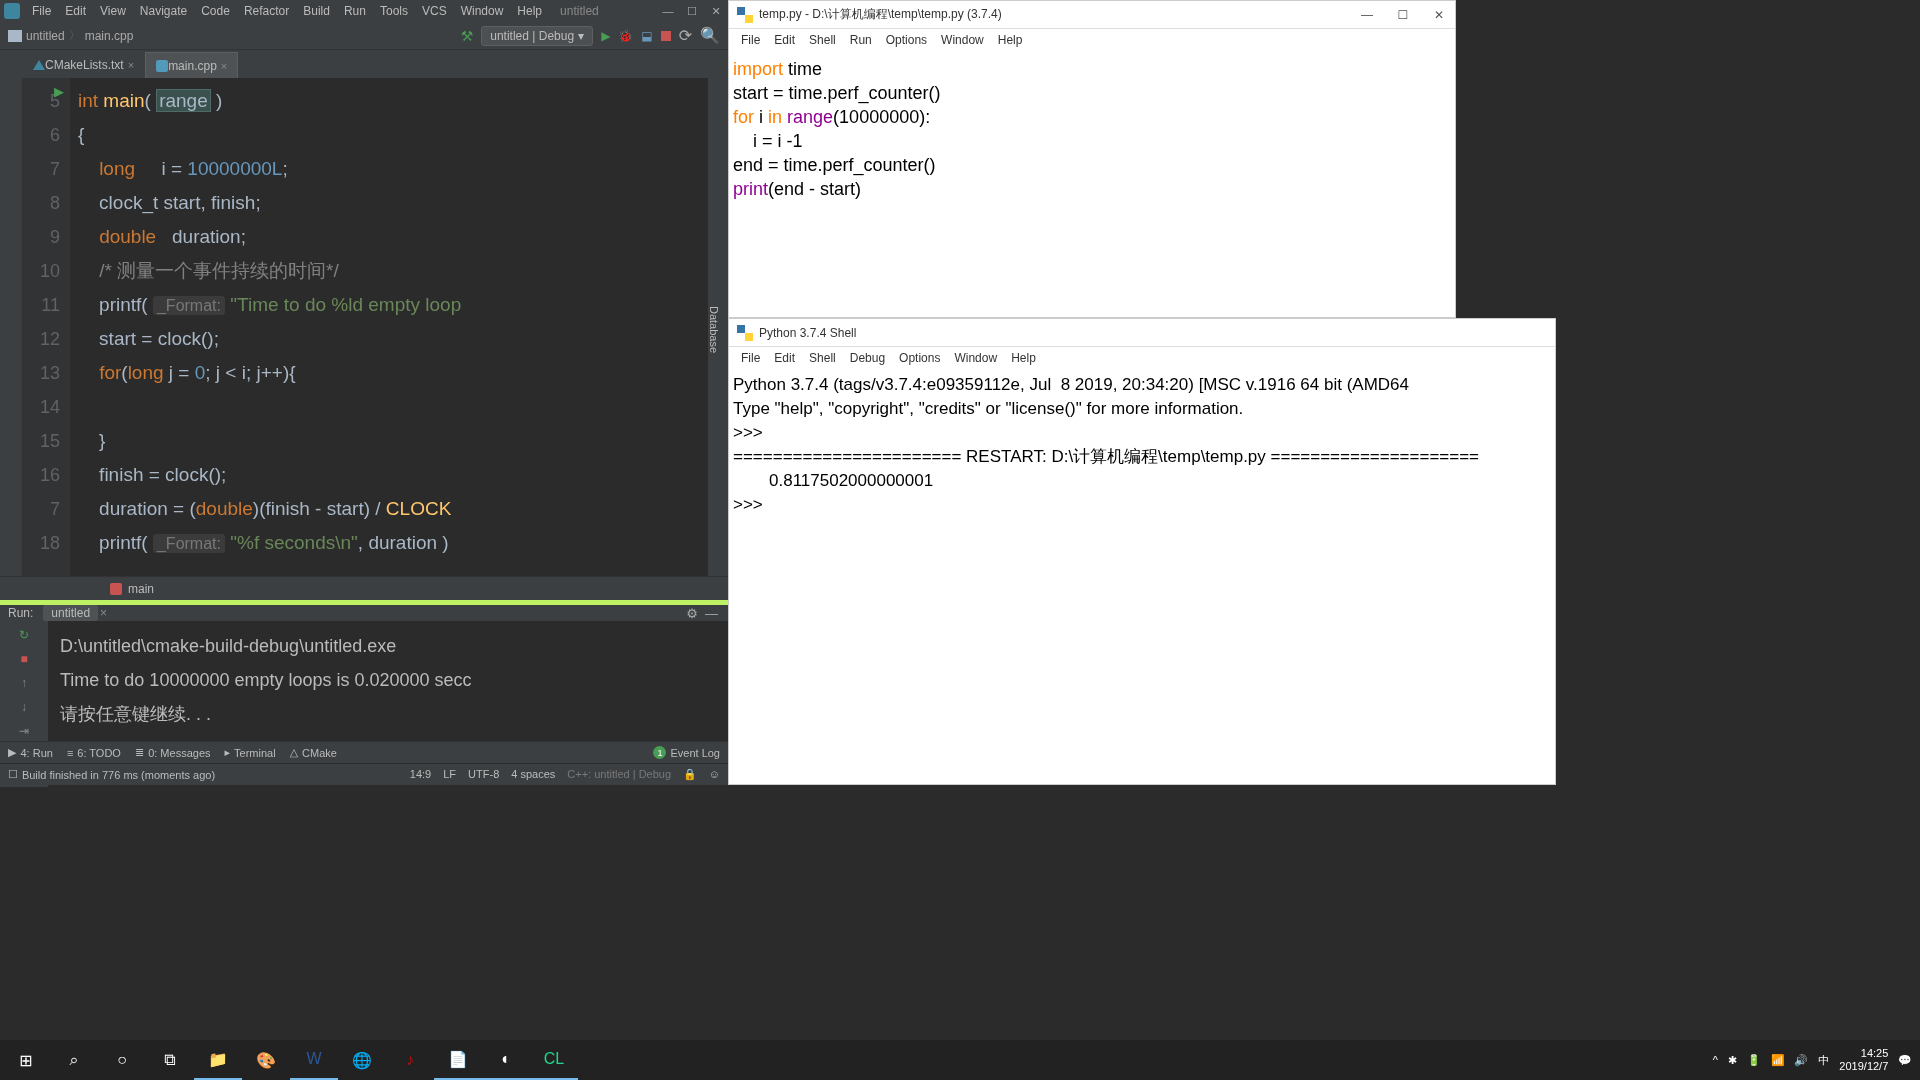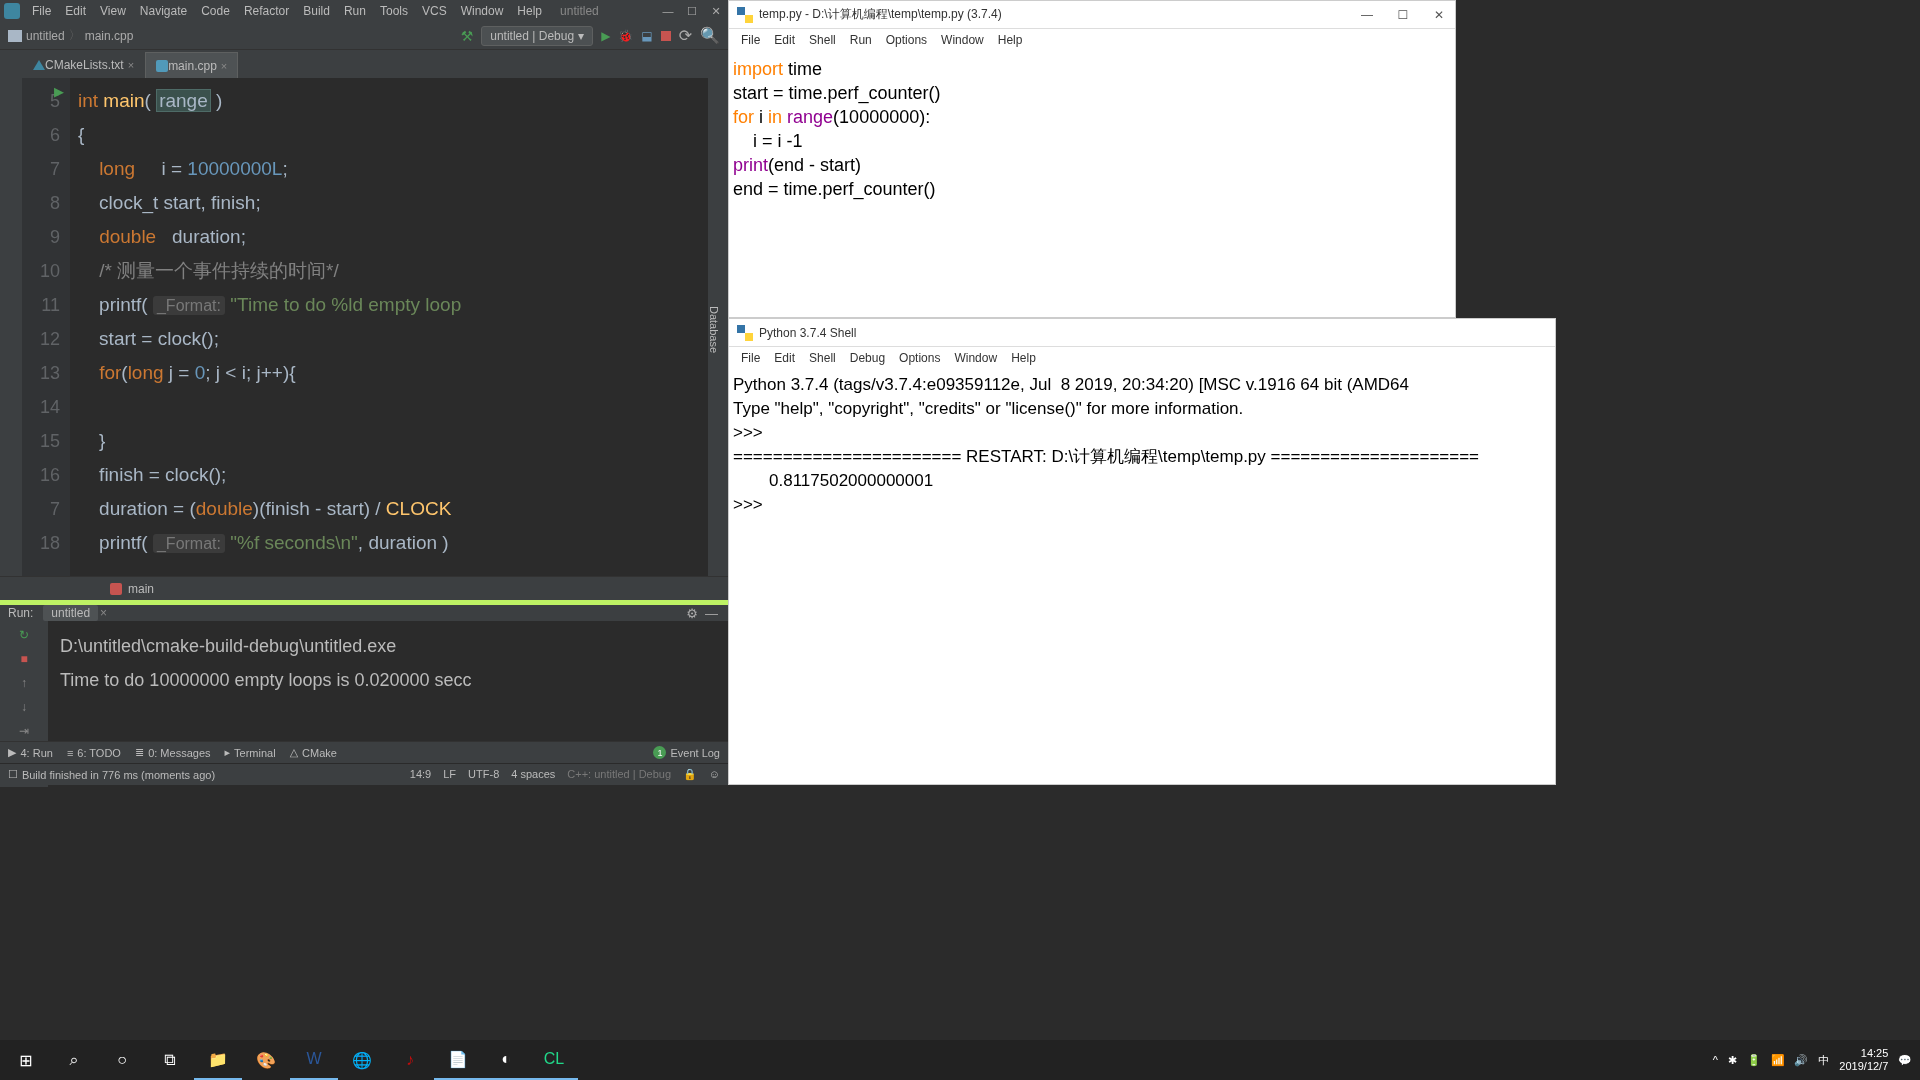--- a/index.html
+++ b/index.html
@@ -214,20 +214,21 @@
         <div class="rt" style="color:#c75450">■</div>
         <div class="rt" style="color:#888">↑</div>
         <div class="rt" style="color:#888">↓</div>
         <div class="rt" style="color:#888">⇥</div>
         <div class="rt" style="color:#888">⤓</div>
         <div class="rt" style="color:#888">🖶</div>
       </div>
       <div class="run-output">
         <div>D:\untitled\cmake-build-debug\untitled.exe</div>
         <div>Time to do 10000000 empty loops is 0.020000 secc</div>
+        <div>请按任意键继续. . .</div>
       </div>
     </div>
   </div>
 
   <div class="clion-bottombar">
     <div class="bb-item">
         <span>▶</span>
         <span>4: Run</span>
       </div>
     <div class="bb-item">
@@ -288,22 +289,22 @@
     <span>Options</span>
     <span>Window</span>
     <span>Help</span>
   </div>
   <div class="idle-code" id="idle-code">
       <div class="line"><span class="py-kw">import</span><span> time</span></div>
       <div class="line"><span></span></div>
       <div class="line"><span>start = time.perf_counter()</span></div>
       <div class="line"><span class="py-kw">for</span><span> i </span><span class="py-kw">in</span><span> </span><span class="py-builtin">range</span><span>(10000000):</span></div>
       <div class="line"><span>    i = i -1</span></div>
+      <div class="line"><span>end = time.perf_counter()</span></div>
       <div class="line"><span class="py-builtin">print</span><span>(end - start)</span></div>
-      <div class="line"><span>end = time.perf_counter()</span></div>
     </div>
 </div>
 
 <div class="shell">
   <div class="idle-title">
     <svg class="py-icon" viewBox="0 0 16 16">
         <rect x="0" y="0" width="8" height="8" fill="#3474a7"></rect>
         <rect x="8" y="8" width="8" height="8" fill="#ffd43b"></rect>
       </svg>
     <span class="t">Python 3.7.4 Shell</span>

